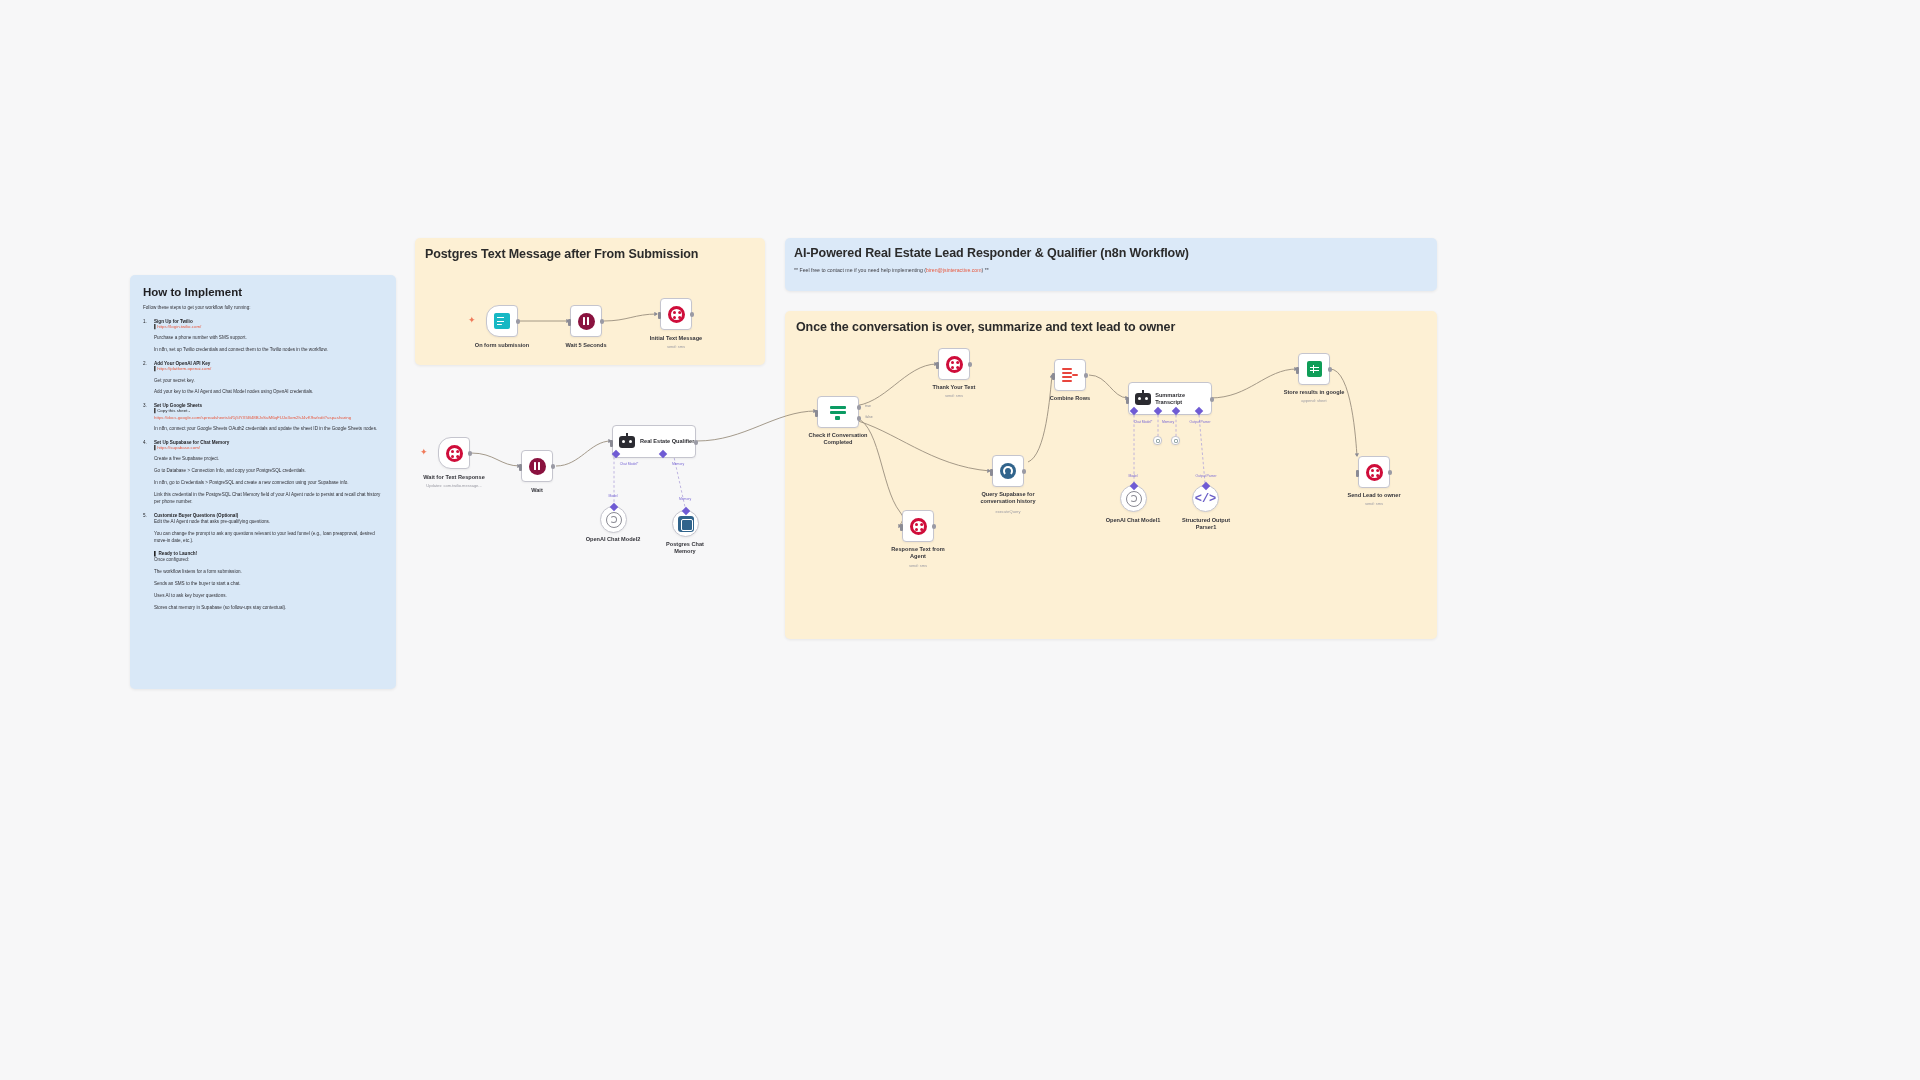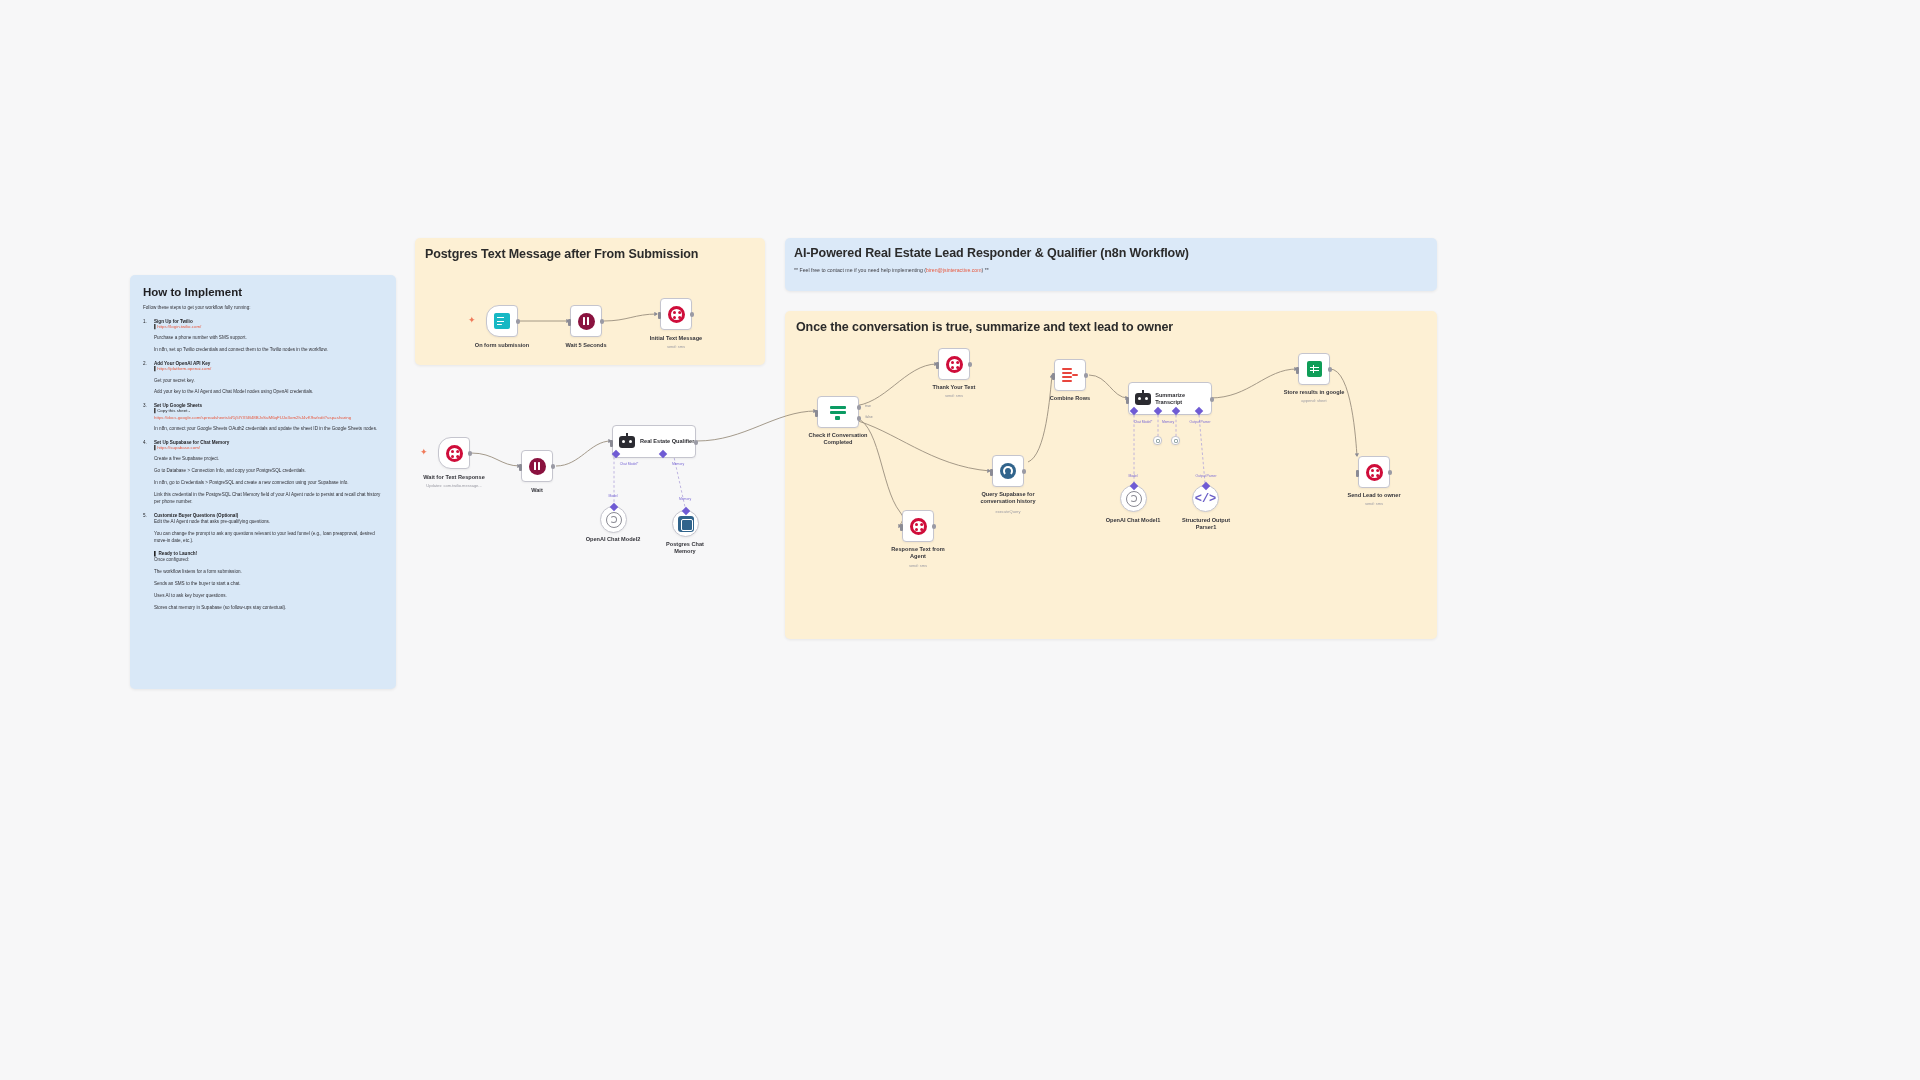--- a/index.html
+++ b/index.html
@@ -232,21 +232,21 @@
 
 
   <div class="sticky blue2" style="left:785px; top:238px; width:652px; height:53px;">
     <div class="sticky-title" style="position:absolute; left:9px; top:8px;">AI-Powered Real Estate Lead Responder &amp; Qualifier (n8n Workflow)</div>
     <div class="sticky-sub" style="position:absolute; left:9px; top:29px;">
       <span>** Feel free to contact me if you need help implementing (</span><span class="sticky-link">biren@jsinteractive.com</span><span>) **</span>
     </div>
   </div>
 
   <div class="sticky yellow" style="left:785px; top:311px; width:652px; height:328px;">
-    <div class="sticky-title" style="position:absolute; left:11px; top:9px;">Once the conversation is true, summarize and text lead to owner</div>
+    <div class="sticky-title" style="position:absolute; left:11px; top:9px;">Once the conversation is over, summarize and text lead to owner</div>
   </div>
 
   <svg class="wires" width="1920" height="1080">
     <defs>
       <marker id="ah" markerWidth="5" markerHeight="5" refX="3" refY="2.5" orient="auto">
         <path d="M0,0 L4,2.5 L0,5 Z" class="arrow"></path>
       </marker>
     </defs>
 
     <path class="wire" marker-end="url(#ah)" d="M519,321 L569,321"></path>

